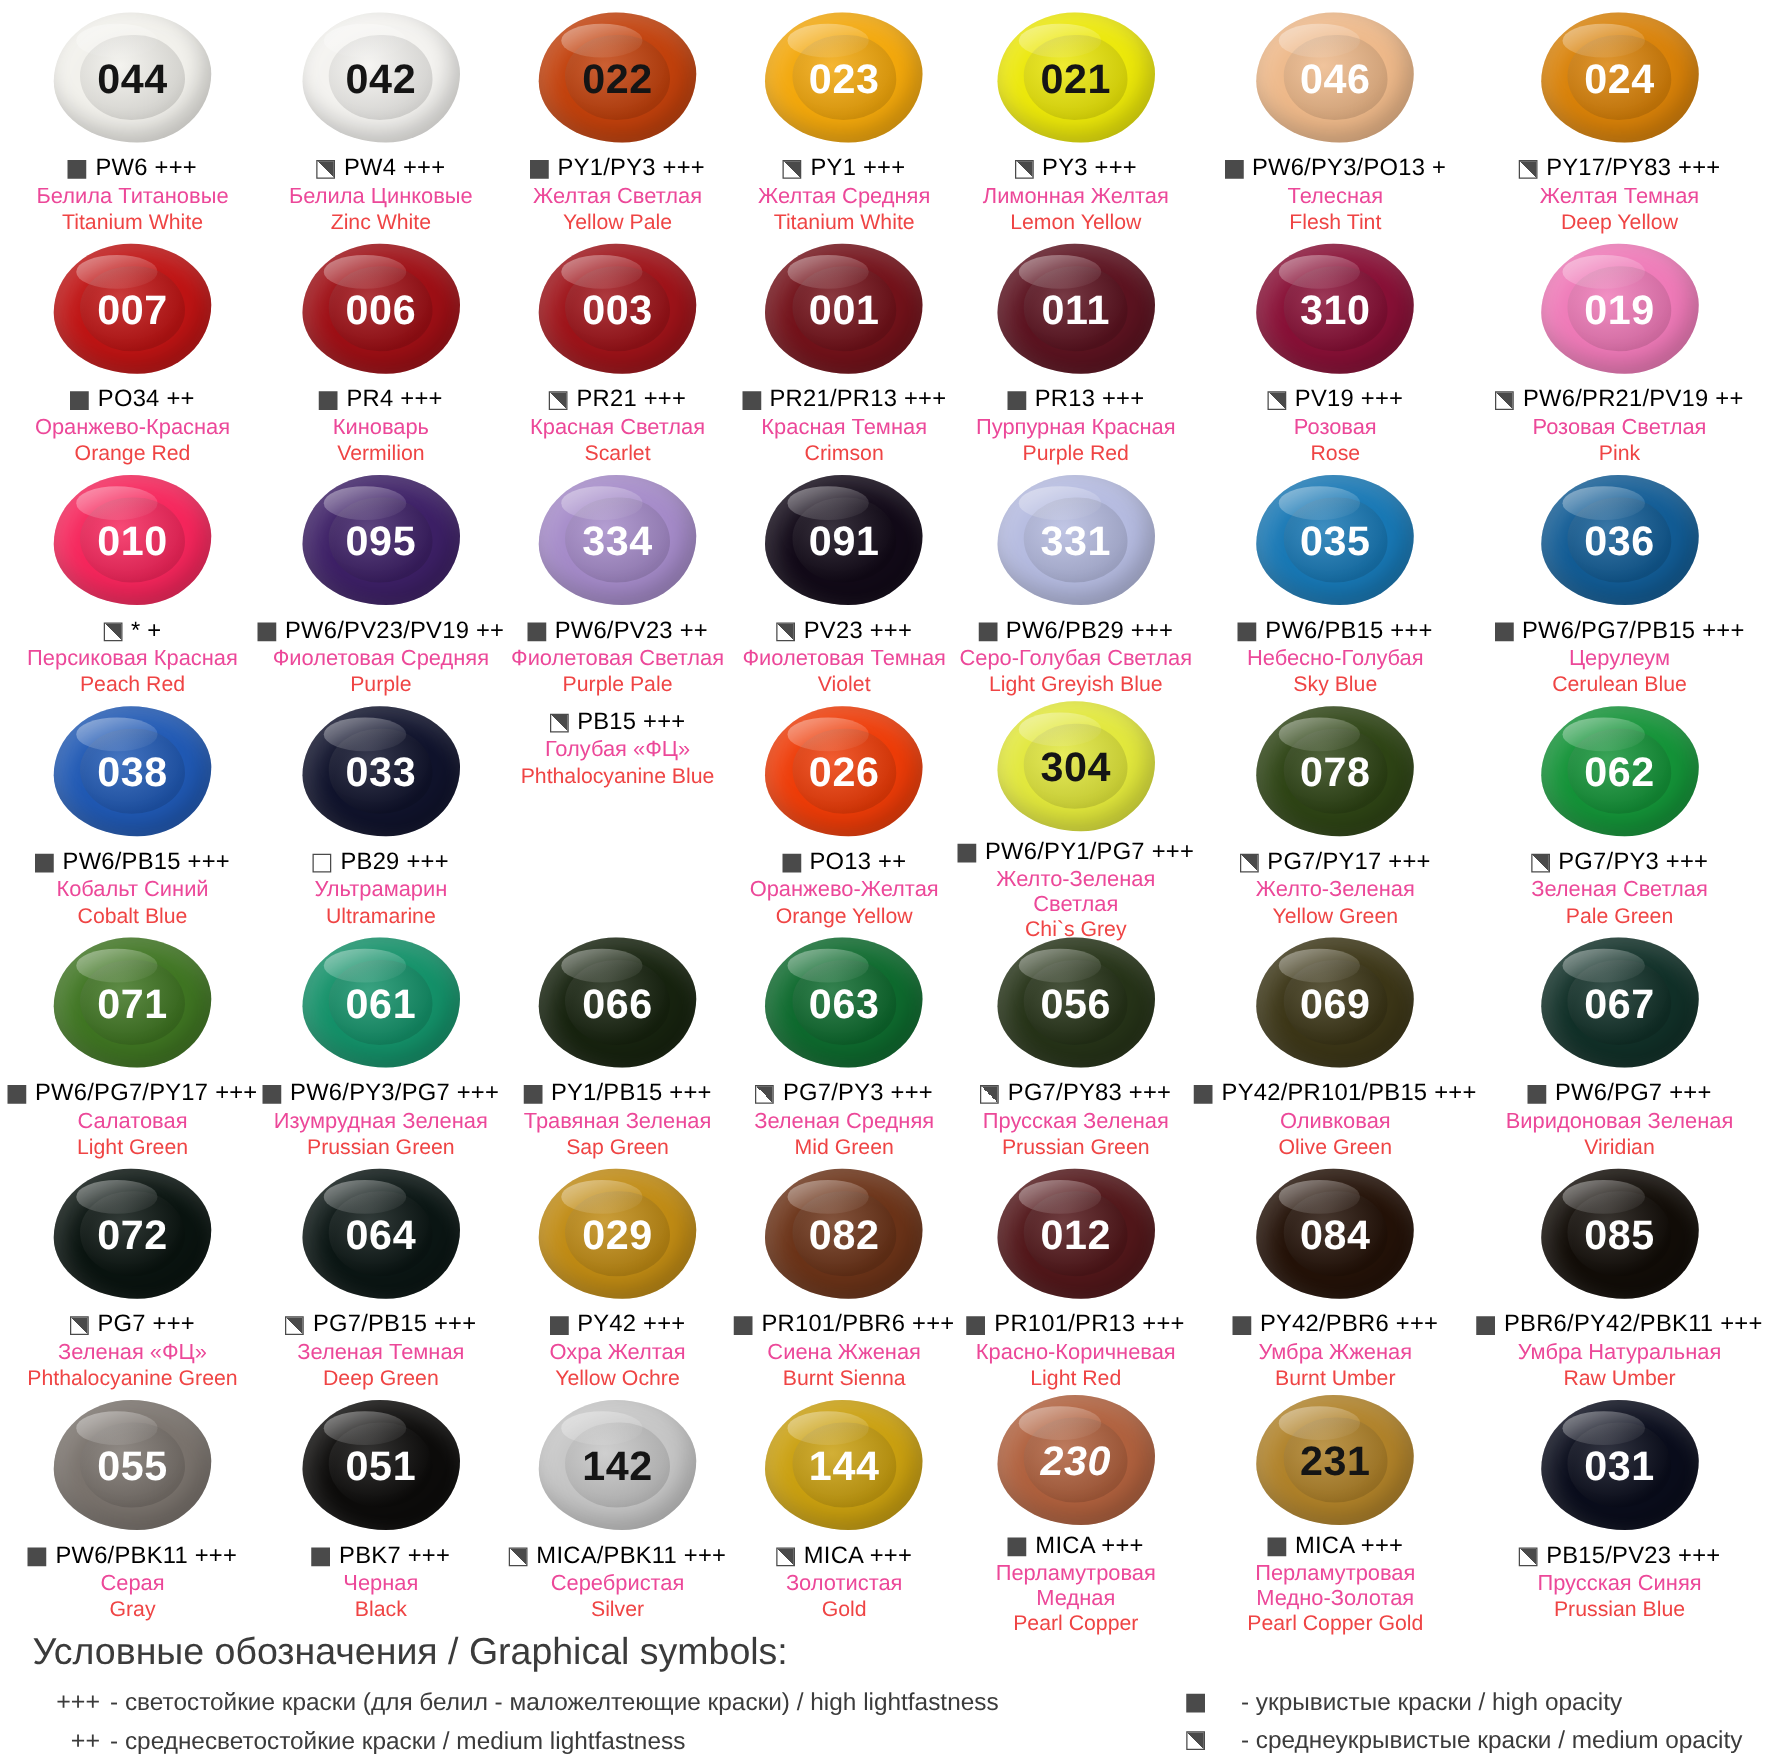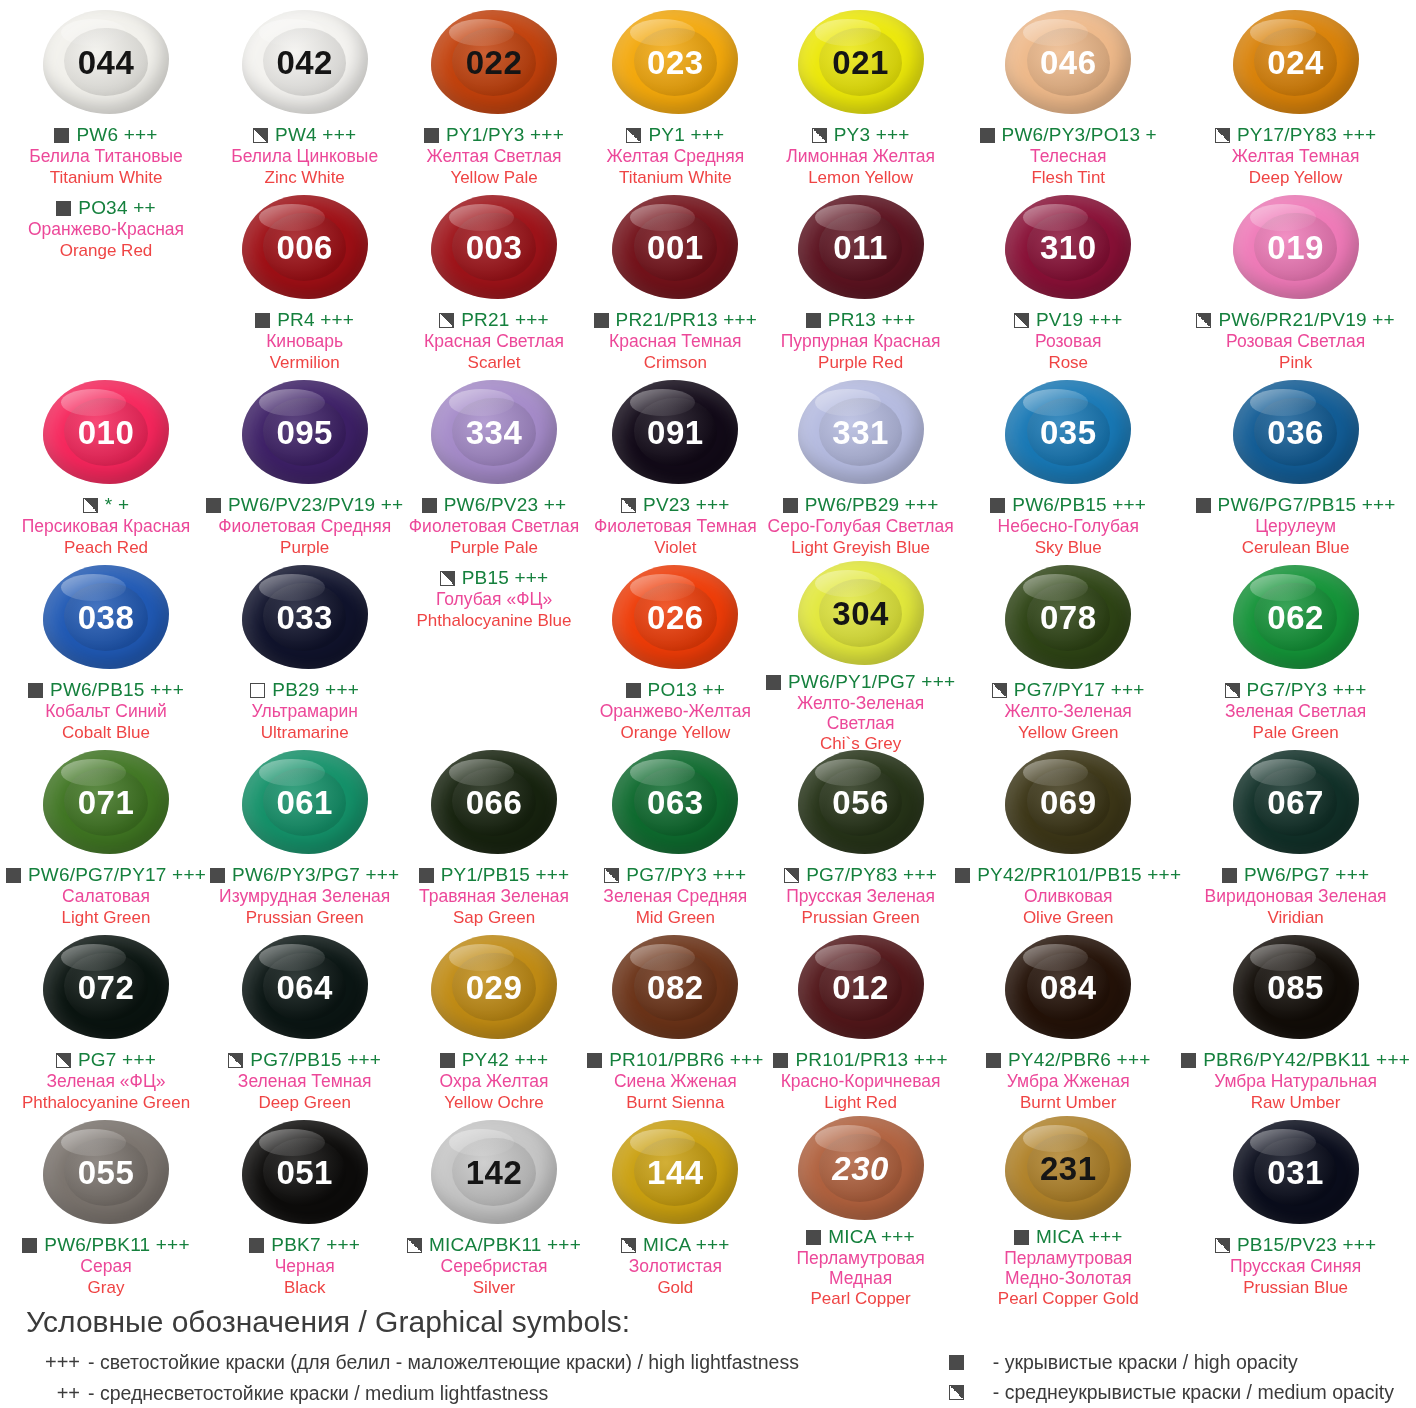--- a/index.html
+++ b/index.html
@@ -86,21 +86,21 @@
     display:inline-block;
   }
   .opq.high{background:#4a4a4a;}
   .opq.medium{
     border:1.6px solid #4a4a4a;
     background:linear-gradient(to bottom left,#4a4a4a 0 50%,#ffffff 50% 100%);
   }
   .opq.low{border:1.6px solid #4a4a4a;background:#ffffff;}
   .pig{
     font-size:19px;
-    color:#15803d;
+    color:#000000;
     letter-spacing:.2px;
   }
   .name-ru{
     font-size:17.5px;
     text-align:center;
     line-height:1.12;
     margin-top:2px;
     color:#ec4899;
     max-width:198px;
   }
@@ -245,20 +245,25 @@
           </div>
         </div>
         <div class="meta">
           <span class="opq medium"></span>
           <span class="pig">PY17/PY83 +++</span>
         </div>
         <div class="name-ru">Желтая Темная</div>
         <div class="name-en">Deep Yellow</div>
       </div>
       <div class="cell">
+        <div class="blob-wrap">
+          <div class="blob" style="background: rgb(191, 20, 20);">
+            <span class="code light">007</span>
+          </div>
+        </div>
         <div class="meta">
           <span class="opq high"></span>
           <span class="pig">PO34 ++</span>
         </div>
         <div class="name-ru">Оранжево-Красная</div>
         <div class="name-en">Orange Red</div>
       </div>
       <div class="cell">
         <div class="blob-wrap">
           <div class="blob" style="background: rgb(158, 15, 21);">

